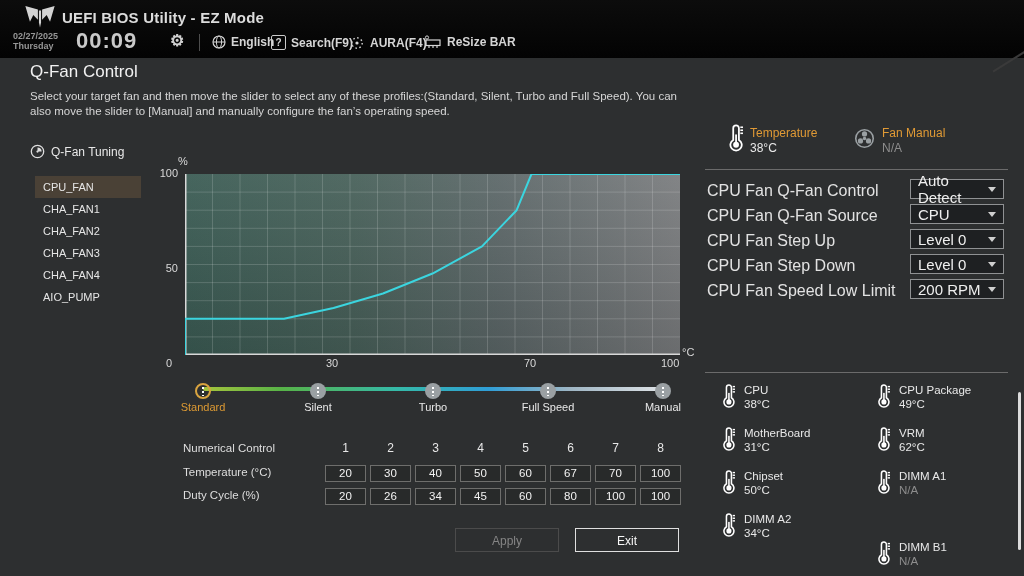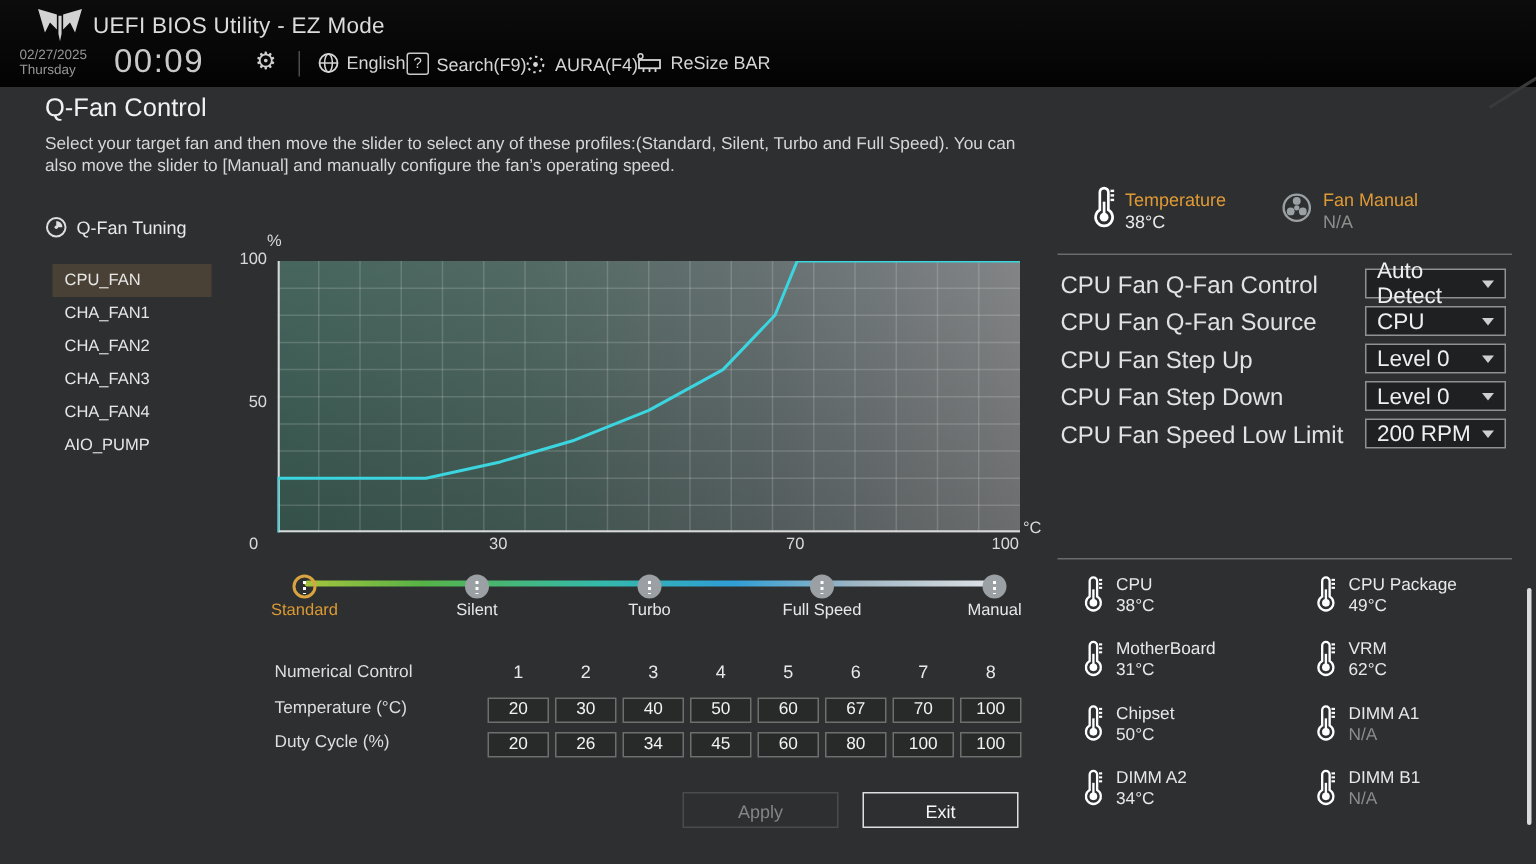--- a/index.html
+++ b/index.html
@@ -1,20 +1,20 @@
 <!DOCTYPE html>
 <html><head>
 <meta charset="utf-8">
 <style>
   html,body{margin:0;padding:0;background:#000;}
   #screen{position:relative;width:1024px;height:576px;background:#2d2f30;overflow:hidden;
           font-family:"Liberation Sans",sans-serif;color:#e3e3e3;}
   .abs{position:absolute;}
   
-  #topbar{position:absolute;left:0;top:0;width:1024px;height:58px;background:linear-gradient(180deg,#0c0c0c,#030303);}
+  #topbar{position:absolute;left:0;top:0;width:1024px;height:58px;background:linear-gradient(180deg,#0c0c0c,#030303);font-weight:bold;}
   #topbar .slash{position:absolute;right:-6px;bottom:-4px;width:40px;height:2px;background:#3a3a3a;transform:rotate(-32deg);}
   .brand-title{position:absolute;left:62px;top:9px;font-size:15px;color:#dcdcdc;letter-spacing:.2px;}
   .datebox{position:absolute;left:13px;top:31px;font-size:9px;color:#969696;line-height:10px;}
   .clock{position:absolute;left:76px;top:28px;font-size:22px;color:#c9c9c9;letter-spacing:1px;}
   .gear{position:absolute;left:170px;top:31px;font-size:16px;color:#cfcfcf;cursor:pointer;}
   .vsep{position:absolute;left:199px;top:34px;width:1px;height:17px;background:#4d4d4d;}
   .hitem{position:absolute;top:35px;display:flex;align-items:center;gap:5px;font-size:12px;color:#d5d5d5;cursor:pointer;}
   .qbox{display:inline-block;width:13px;height:13px;border:1px solid #c9c9c9;border-radius:2px;
         font-size:10px;line-height:13px;text-align:center;color:#d5d5d5;}
   
@@ -383,21 +383,21 @@
   </div>
   <div class="sensor" style="left:721px;top:512px">
     <svg class="icon-svg" width="14" height="26">
         <use href="#i-therm"></use>
       </svg>
     <div>
         <div class="lab">DIMM A2</div>
          <div class="val">34°C</div>
       </div>
   </div>
-  <div class="sensor" style="left:876px;top:512px">
+  <div class="sensor" style="left:876px;top:540px">
     <svg class="icon-svg" width="14" height="26">
         <use href="#i-therm"></use>
       </svg>
     <div>
         <div class="lab">DIMM B1</div>
          <div class="val muted">N/A</div>
       </div>
   </div>
 
   <div class="scrollthumb"></div>

